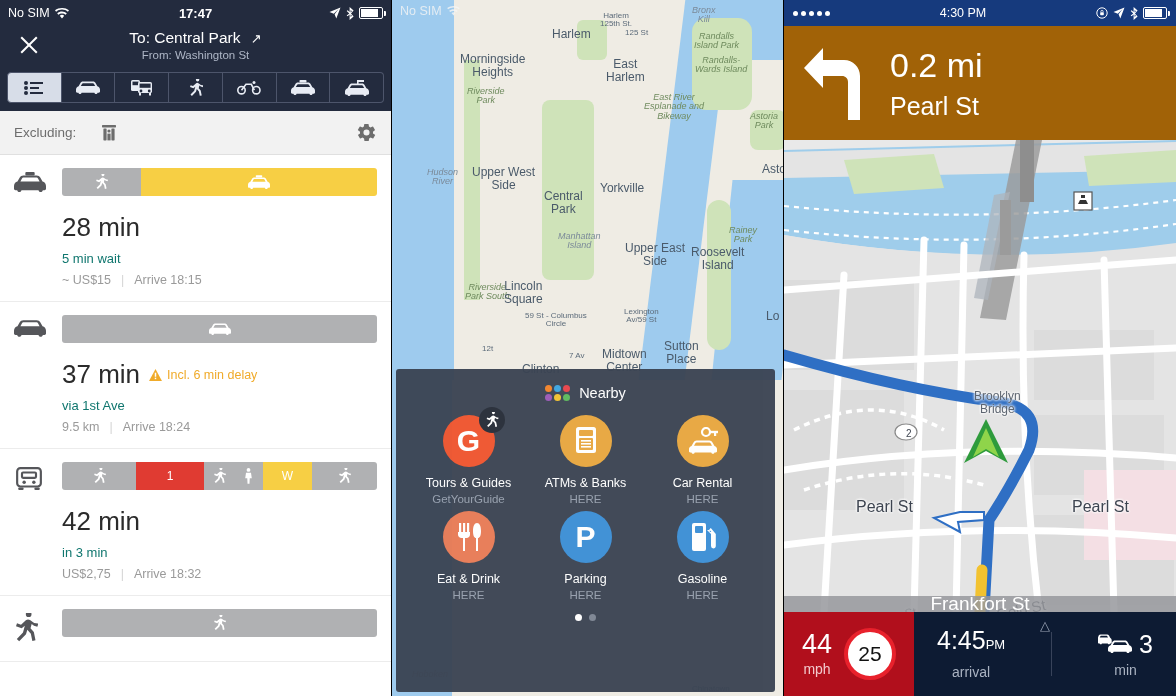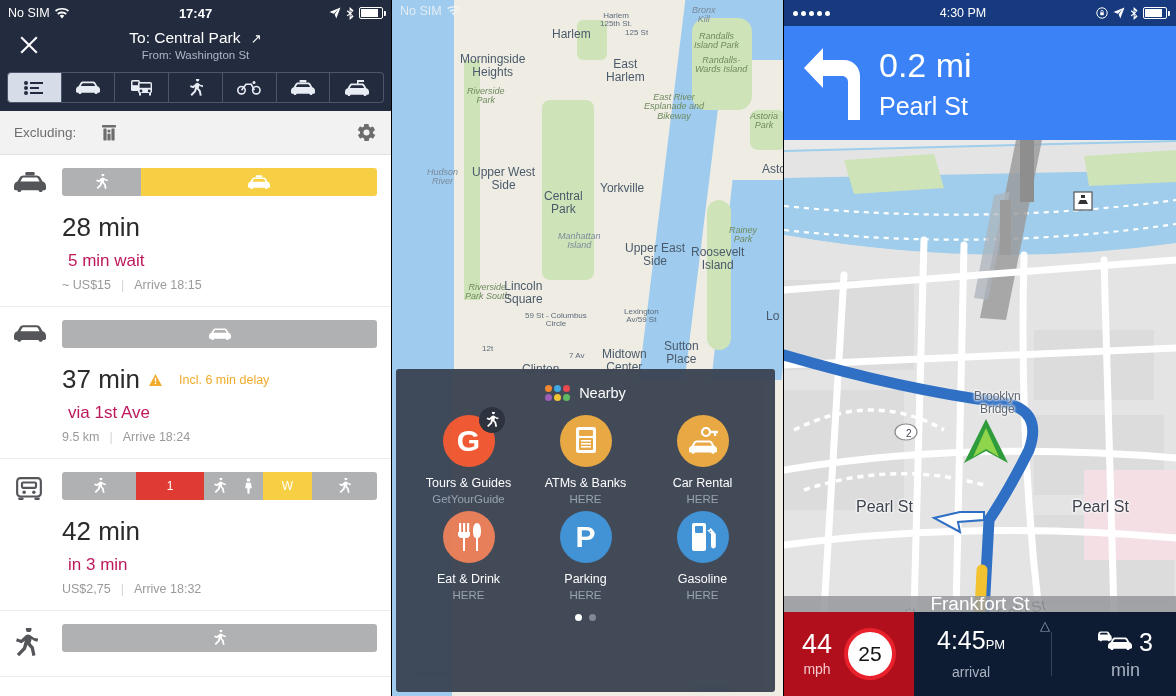--- a/index.html
+++ b/index.html
@@ -40,22 +40,22 @@
     align-items:center;padding:0 14px;justify-content:space-between;}
   .excl-left{display:flex;align-items:center;gap:24px;color:#6d6d6d;font-size:13.5px;}
 
   .routes{height:calc(696px - 26px - 42px - 41px - 43px);overflow:hidden;background:#fff;}
   .route{padding:13px 14px 14px 14px;border-bottom:1px solid #ececec;display:flex;gap:12px;}
   .r-ico{width:36px;flex:0 0 36px;padding-top:4px;color:#55565a;}
   .r-body{flex:1;}
   .segbar{display:flex;height:28px;border-radius:3px;overflow:hidden;}
   .seg{display:flex;align-items:center;justify-content:center;color:#fff;font-size:12px;}
   .r-time{font-size:26px;color:#2b2b2b;margin:16px 0 0 0;display:flex;align-items:center;gap:9px;font-weight:400;}
-  .delay{font-size:12.5px;color:#f0ab2a;display:flex;align-items:center;gap:17px;}
-  .r-sub{font-size:17px;color:#be185d;margin-top:8px;margin-left:6px;}
+  .delay{font-size:12.5px;color:#f0ab2a;display:flex;align-items:center;gap:5px;}
+  .r-sub{font-size:13px;color:#0f766e;margin-top:8px;}
   .r-meta{font-size:12.5px;color:#9a9a9a;margin-top:7px;display:flex;align-items:center;gap:10px;}
   .r-meta .sep{color:#d5d5d5;}
 
   
   .mapbg{position:absolute;inset:0;background:#efecE4;}
   .map-label{position:absolute;color:#4a5a6a;font-size:12px;text-align:center;line-height:1.05;
     font-family:"Liberation Sans",sans-serif;}
   .map-label.sm{font-size:9px;color:#7b8a99;font-style:italic;}
   .map-label.xs{font-size:8px;color:#5c6b7a;}
   .map-label.park{color:#6e8a5d;font-style:italic;font-size:9px;}
@@ -78,42 +78,42 @@
   .nb-prov{font-size:11.5px;margin-top:3px;color:#97a0ae;}
   .nb-dots{display:flex;gap:7px;justify-content:center;margin-top:13px;}
   .nb-dots i{width:7px;height:7px;border-radius:50%;background:#7d8593;display:block;}
   .nb-dots i.on{background:#fff;}
 
   
   .nv-status{height:26px;background:#163a7d;color:#fff;display:flex;align-items:center;
     justify-content:space-between;padding:0 9px;font-size:12.5px;position:relative;}
   .nv-dots{display:flex;gap:3px;}
   .nv-dots i{width:5px;height:5px;border-radius:50%;background:#fff;display:block;}
-  .nv-banner{height:114px;background:#3b82f6;color:#fff;display:flex;align-items:center;padding:0 18px;gap:13px;}
+  .nv-banner{height:114px;background:#a16207;color:#fff;display:flex;align-items:center;padding:0 18px;gap:24px;}
   .nv-dist{font-size:34px;line-height:1;font-weight:400;}
   .nv-street{font-size:25px;line-height:1;margin-top:12px;}
   .nv-map{position:absolute;top:140px;left:0;right:0;bottom:84px;background:#e8e8e8;overflow:hidden;}
   .nv-streetbar{position:absolute;left:0;right:0;bottom:0;height:16px;background:rgba(150,152,156,.85);
     color:#fff;font-size:19px;display:flex;align-items:center;justify-content:center;}
   .nv-bottom{position:absolute;left:0;right:0;bottom:0;height:84px;display:flex;}
   .nv-speed{width:130px;background:#b10f1c;color:#fff;display:flex;align-items:center;
     justify-content:center;gap:12px;}
   .nv-spd-num{font-size:27px;line-height:1;text-align:center;}
   .nv-spd-unit{font-size:14px;color:#f2c9cd;text-align:center;margin-top:3px;}
   .nv-limit{width:44px;height:44px;border-radius:50%;background:#fff;border:4px solid #e8212c;
     display:flex;align-items:center;justify-content:center;color:#111;font-size:21px;}
   .nv-info{flex:1;background:#0d1b33;color:#fff;display:flex;align-items:center;justify-content:space-around;position:relative;}
   .nv-arrival{text-align:center;}
   .nv-a-top{font-size:25px;line-height:1;}
   .nv-a-top sub{font-size:13px;vertical-align:baseline;}
   .nv-a-bot{font-size:14px;color:#aab3c2;margin-top:11px;}
   .nv-divider{width:1px;height:44px;background:#38435a;}
   .nv-traffic{display:flex;flex-direction:column;align-items:center;}
   .nv-t-row{display:flex;align-items:center;gap:7px;font-size:25px;}
-  .nv-t-bot{font-size:18px;color:#aab3c2;margin-top:3px;}
+  .nv-t-bot{font-size:14px;color:#aab3c2;margin-top:3px;}
   .nv-chev{position:absolute;top:6px;left:0;right:0;text-align:center;color:#9aa4b5;font-size:13px;}
 </style>
 </head>
 <body>
 
 <div class="stage">
 
   <div class="panel p1">
 
     <div class="statusbar">

